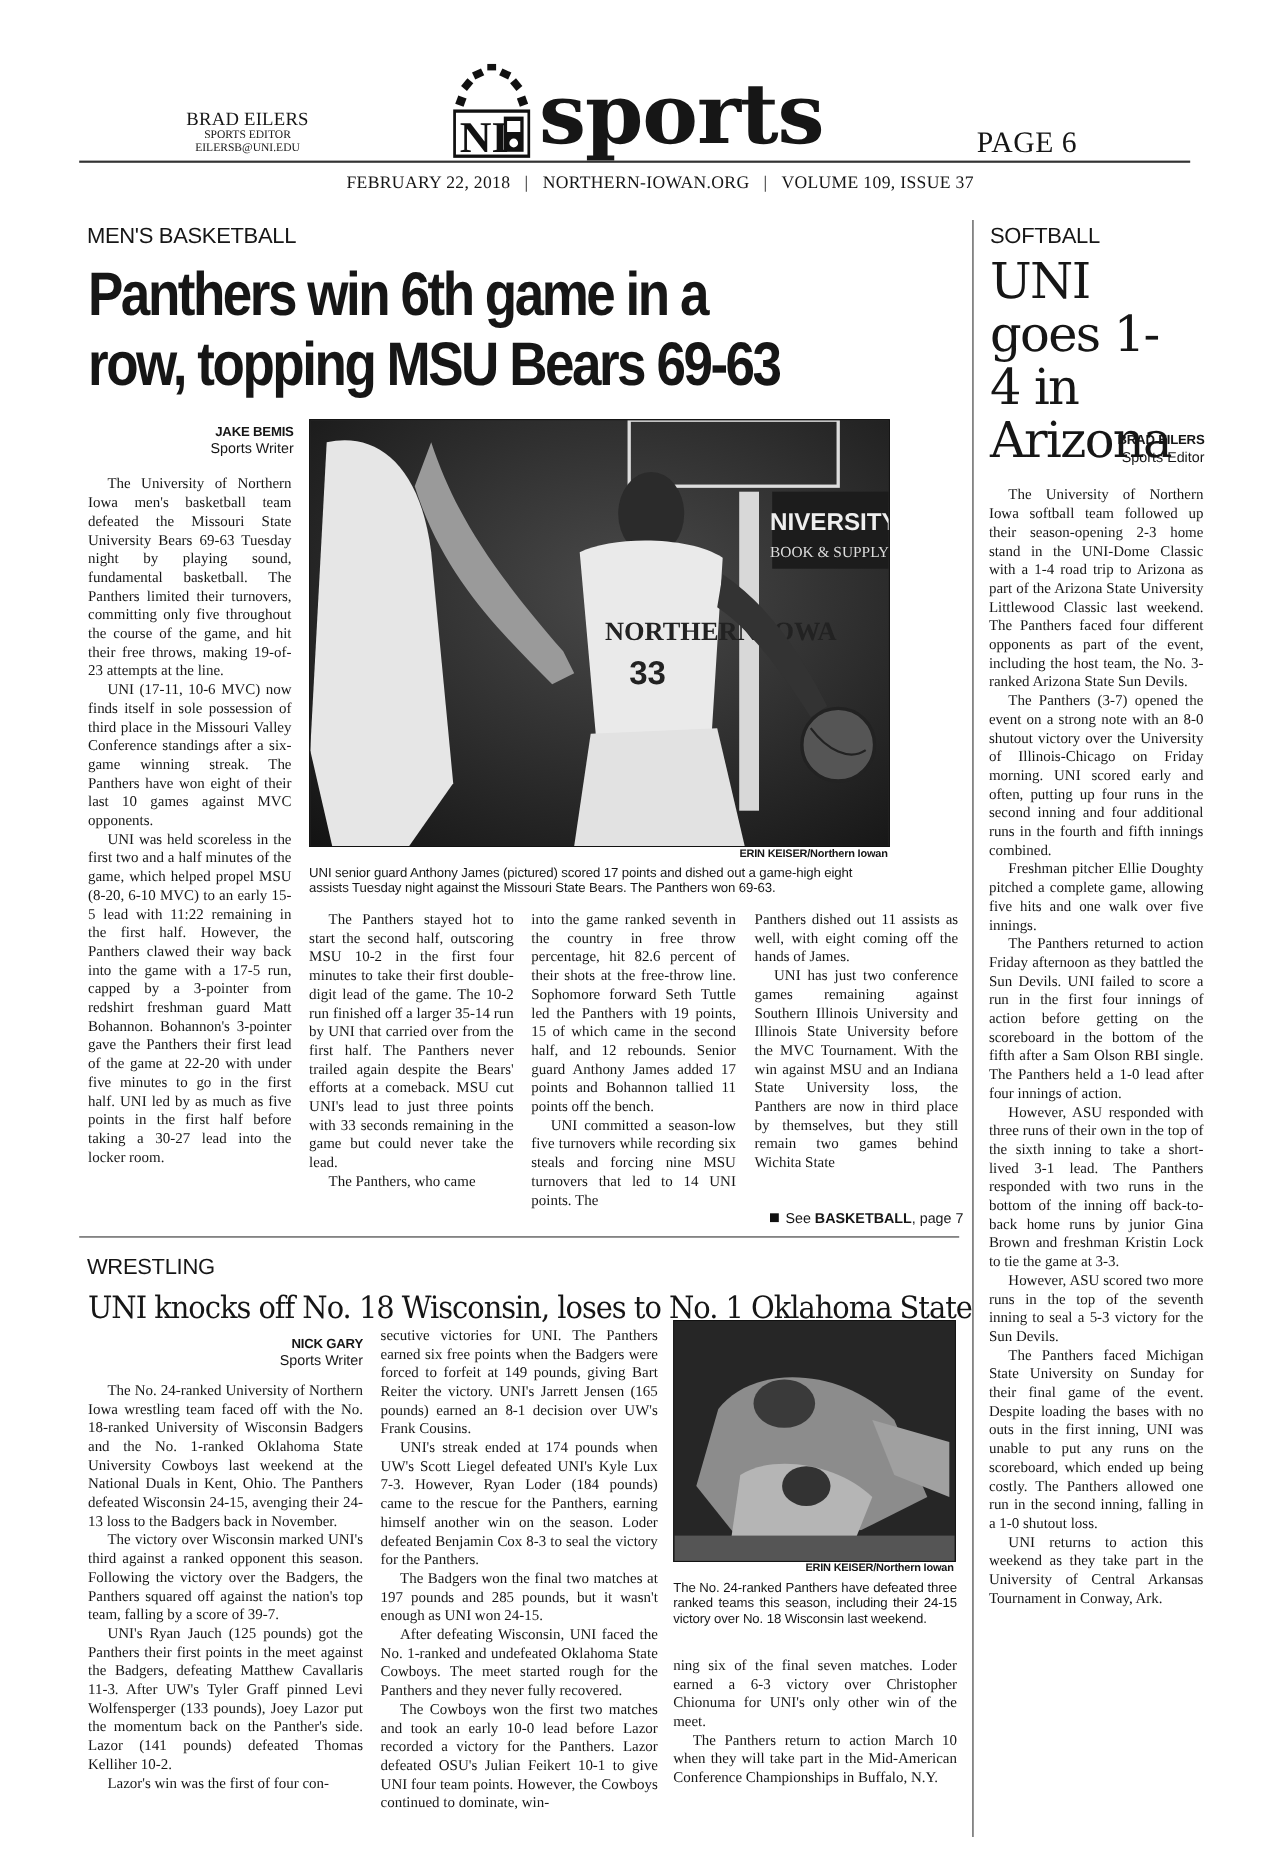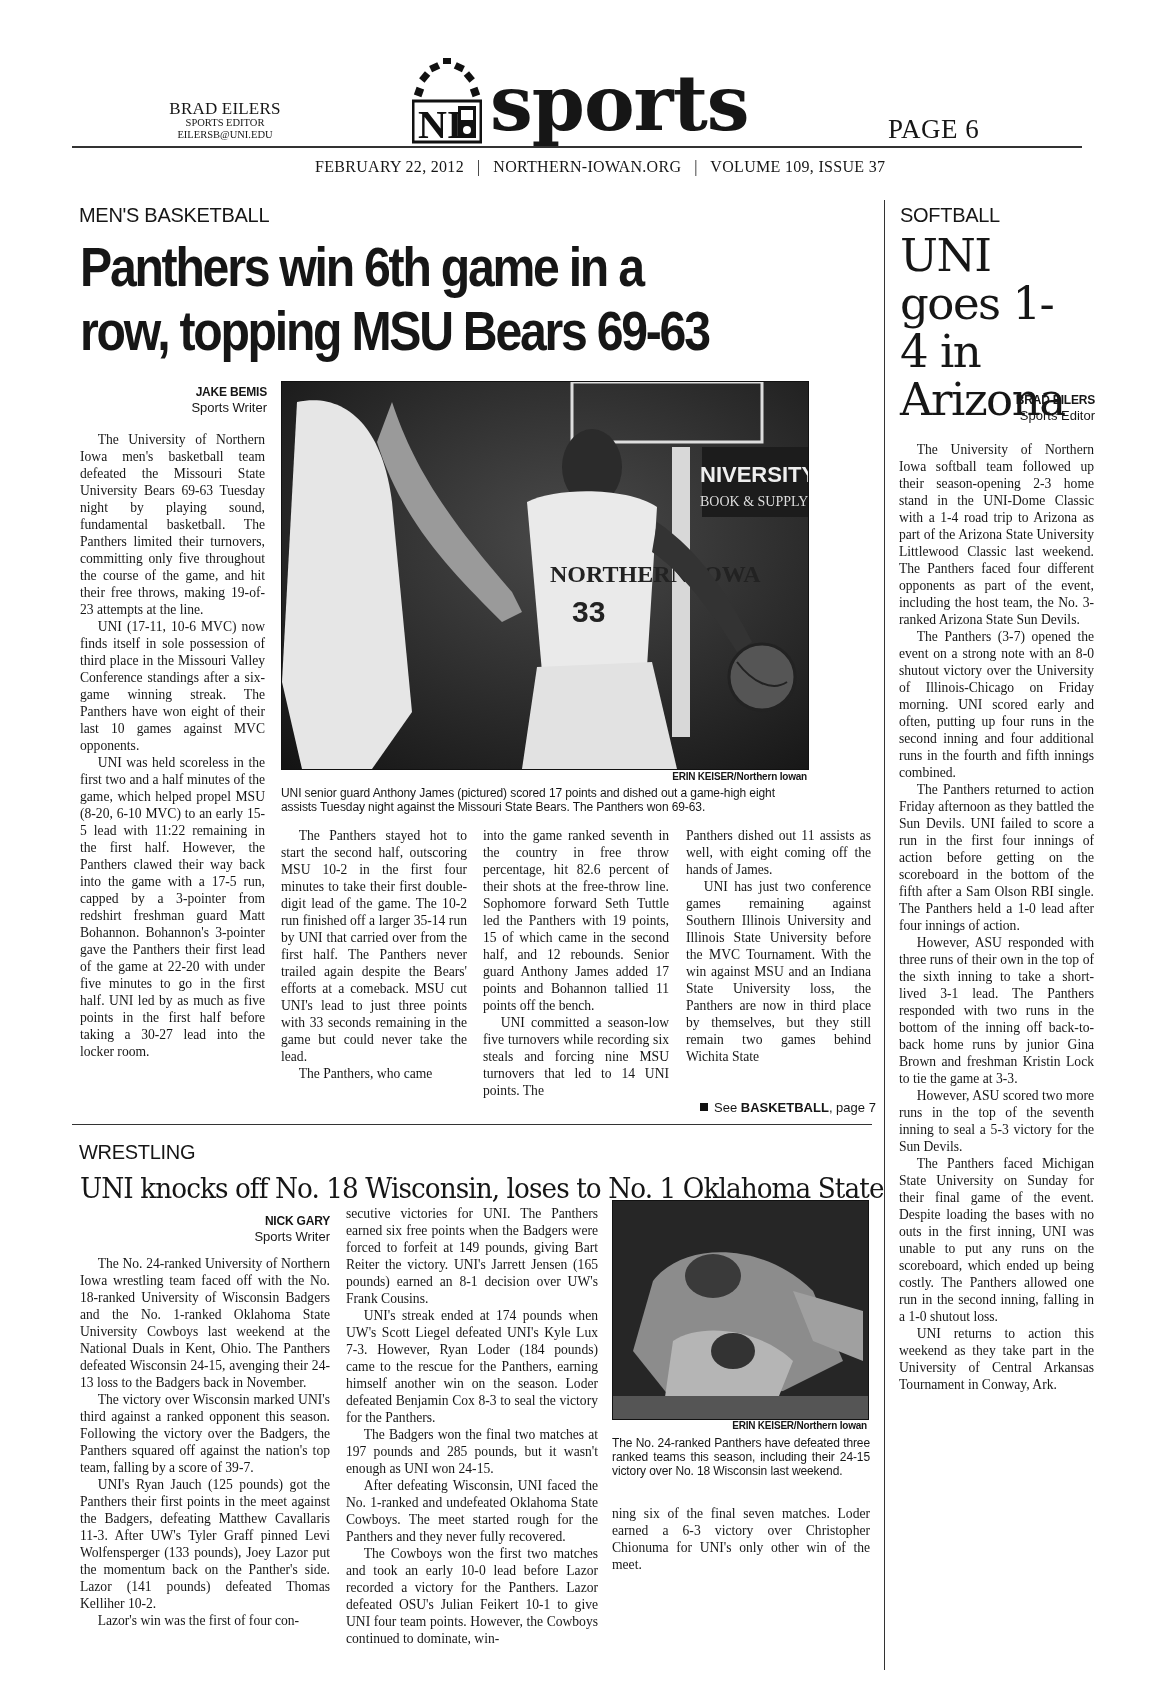--- a/index.html
+++ b/index.html
@@ -59,21 +59,21 @@
       <text x="6" y="80" font-family="Liberation Serif, serif" font-size="40" font-weight="bold">NI</text>
       <rect x="46" y="48" width="18" height="32" fill="#111"></rect>
       <rect x="49" y="52" width="12" height="10" fill="#fff"></rect>
       <circle cx="55" cy="72" r="4" fill="#fff"></circle>
     </g>
   </svg>
 </div>
 <div class="abs mast-title">sports</div>
 <div class="abs mast-page">PAGE 6</div>
 <div class="abs mast-rule"></div>
-<div class="abs mast-dateline"><span>FEBRUARY 22, 2012</span>   <span>|</span>   <span>NORTHERN-IOWAN.ORG</span>   <span>|</span>   <span>VOLUME 109, ISSUE 37</span></div>
+<div class="abs mast-dateline"><span>FEBRUARY 22, 2018</span>   <span>|</span>   <span>NORTHERN-IOWAN.ORG</span>   <span>|</span>   <span>VOLUME 109, ISSUE 37</span></div>
 
 <div class="abs kicker" style="left:79px;top:204px;">MEN'S BASKETBALL</div>
 <div class="abs hed-main">
   <div>Panthers win 6th game in a</div>
   <div>row, topping MSU Bears 69-63</div>
 </div>
 
 <div class="abs byline" style="left:140px;top:385px;width:127px;">
   <div class="n">JAKE BEMIS</div>
   <div class="r">Sports Writer</div>
@@ -136,20 +136,21 @@
 
 <div class="abs kicker" style="left:900px;top:204px;">SOFTBALL</div>
 <div class="abs hed-soft">UNI goes 1-4 in Arizona</div>
 <div class="abs byline" style="left:930px;top:393px;width:165px;">
   <div class="n">BRAD EILERS</div>
   <div class="r">Sports Editor</div>
 </div>
 <div class="abs col" style="left:899px;top:441px;width:195px;">
   <p>The University of Northern Iowa softball team followed up their season-opening 2-3 home stand in the UNI-Dome Classic with a 1-4 road trip to Arizona as part of the Arizona State University Littlewood Classic last weekend. The Panthers faced four different opponents as part of the event, including the host team, the No. 3-ranked Arizona State Sun Devils.</p>
   <p>The Panthers (3-7) opened the event on a strong note with an 8-0 shutout victory over the University of Illinois-Chicago on Friday morning. UNI scored early and often, putting up four runs in the second inning and four additional runs in the fourth and fifth innings combined.</p>
+  <p>Freshman pitcher Ellie Doughty pitched a complete game, allowing five hits and one walk over five innings.</p>
   <p>The Panthers returned to action Friday afternoon as they battled the Sun Devils. UNI failed to score a run in the first four innings of action before getting on the scoreboard in the bottom of the fifth after a Sam Olson RBI single. The Panthers held a 1-0 lead after four innings of action.</p>
   <p>However, ASU responded with three runs of their own in the top of the sixth inning to take a short-lived 3-1 lead. The Panthers responded with two runs in the bottom of the inning off back-to-back home runs by junior Gina Brown and freshman Kristin Lock to tie the game at 3-3.</p>
   <p>However, ASU scored two more runs in the top of the seventh inning to seal a 5-3 victory for the Sun Devils.</p>
   <p>The Panthers faced Michigan State University on Sunday for their final game of the event. Despite loading the bases with no outs in the first inning, UNI was unable to put any runs on the scoreboard, which ended up being costly. The Panthers allowed one run in the second inning, falling in a 1-0 shutout loss.</p>
   <p>UNI returns to action this weekend as they take part in the University of Central Arkansas Tournament in Conway, Ark.</p>
 </div>
 
 <div class="abs kicker" style="left:79px;top:1141px;">WRESTLING</div>
 <div class="abs hed-wrest">UNI knocks off No. 18 Wisconsin, loses to No. 1 Oklahoma State</div>
 
@@ -180,13 +181,14 @@
     <path d="M60 140 C90 120 150 130 180 160 L160 210 L50 210 Z" fill="#b5b5b5"></path>
     <ellipse cx="120" cy="150" rx="22" ry="18" fill="#333"></ellipse>
     <path d="M180 90 L250 110 L250 160 L200 140 Z" fill="#a0a0a0"></path>
     <rect x="0" y="195" width="255" height="23" fill="#555"></rect>
   </svg>
 </div>
 <div class="abs credit" style="left:600px;top:1420px;width:267px;">ERIN KEISER/Northern Iowan</div>
 <div class="abs cutline" style="left:612px;top:1436px;width:258px;text-align:justify;">The No. 24-ranked Panthers have defeated three ranked teams this season, including their 24-15 victory over No. 18 Wisconsin last weekend.</div>
 <div class="abs col" style="left:612px;top:1505px;width:258px;">
   <p style="text-indent:0">ning six of the final seven matches. Loder earned a 6-3 victory over Christopher Chionuma for UNI's only other win of the meet.</p>
+  <p>The Panthers return to action March 10 when they will take part in the Mid-American Conference Championships in Buffalo, N.Y.</p>
 </div>
 
 </body></html>

